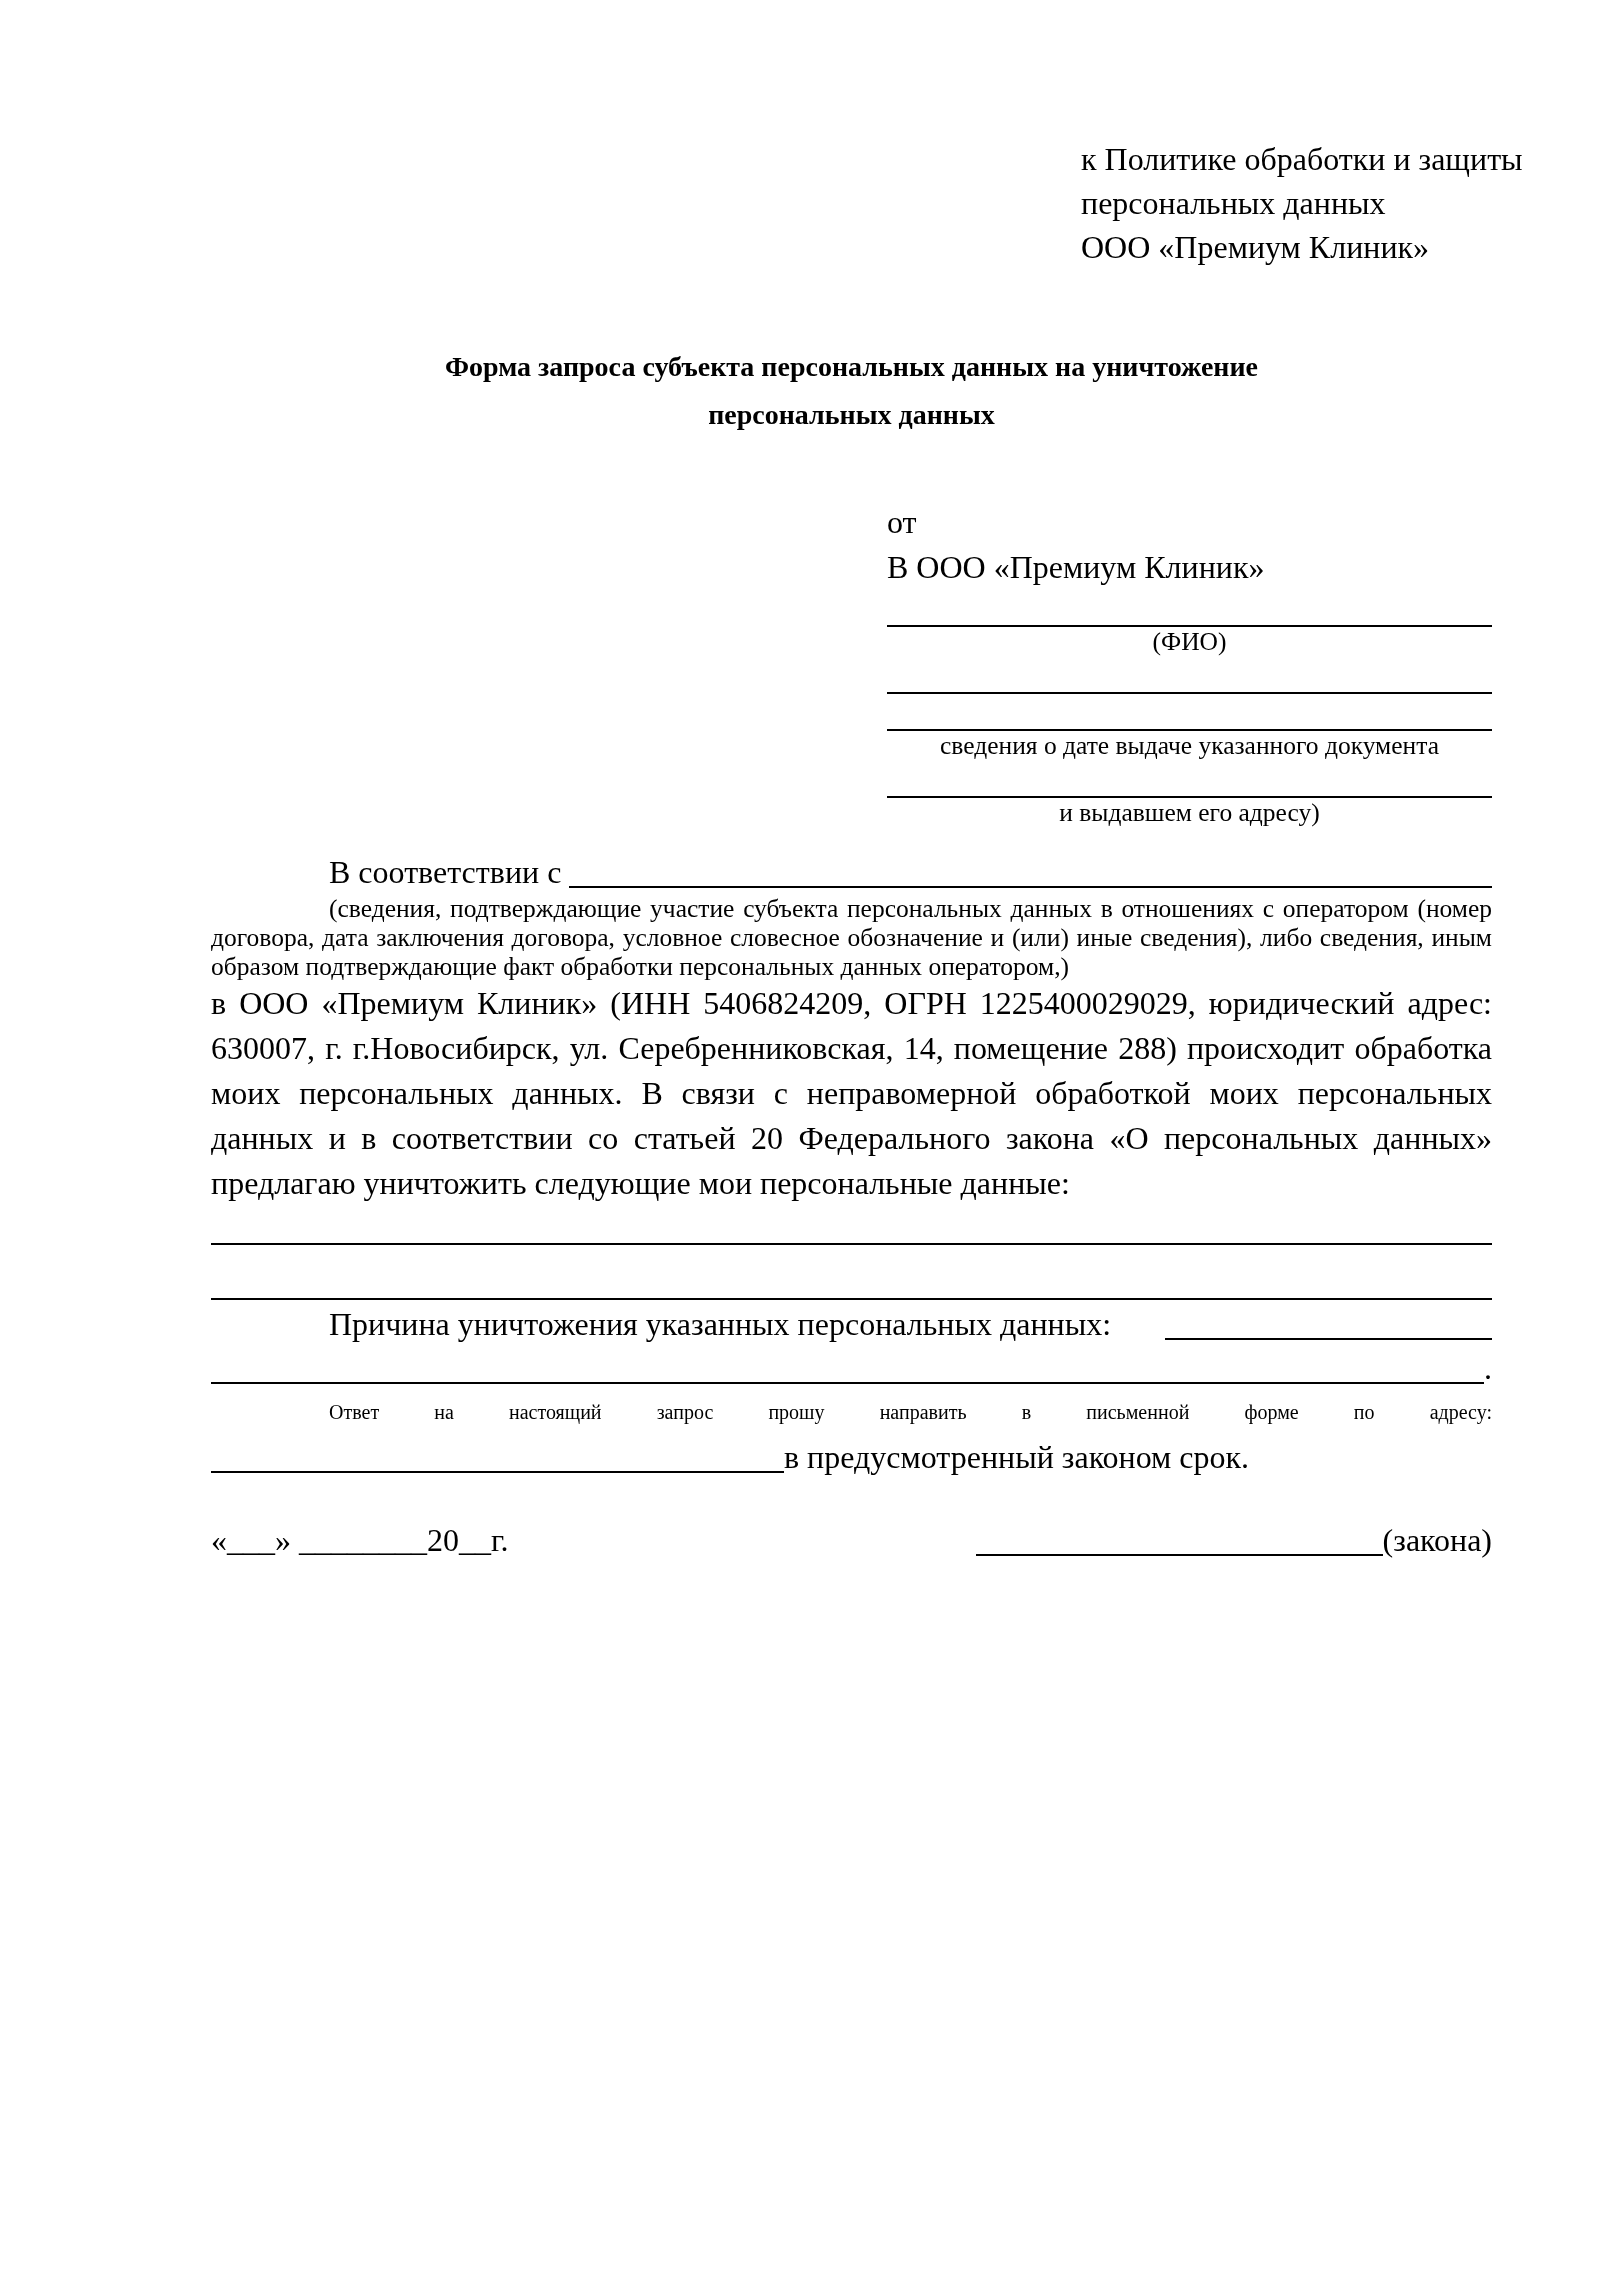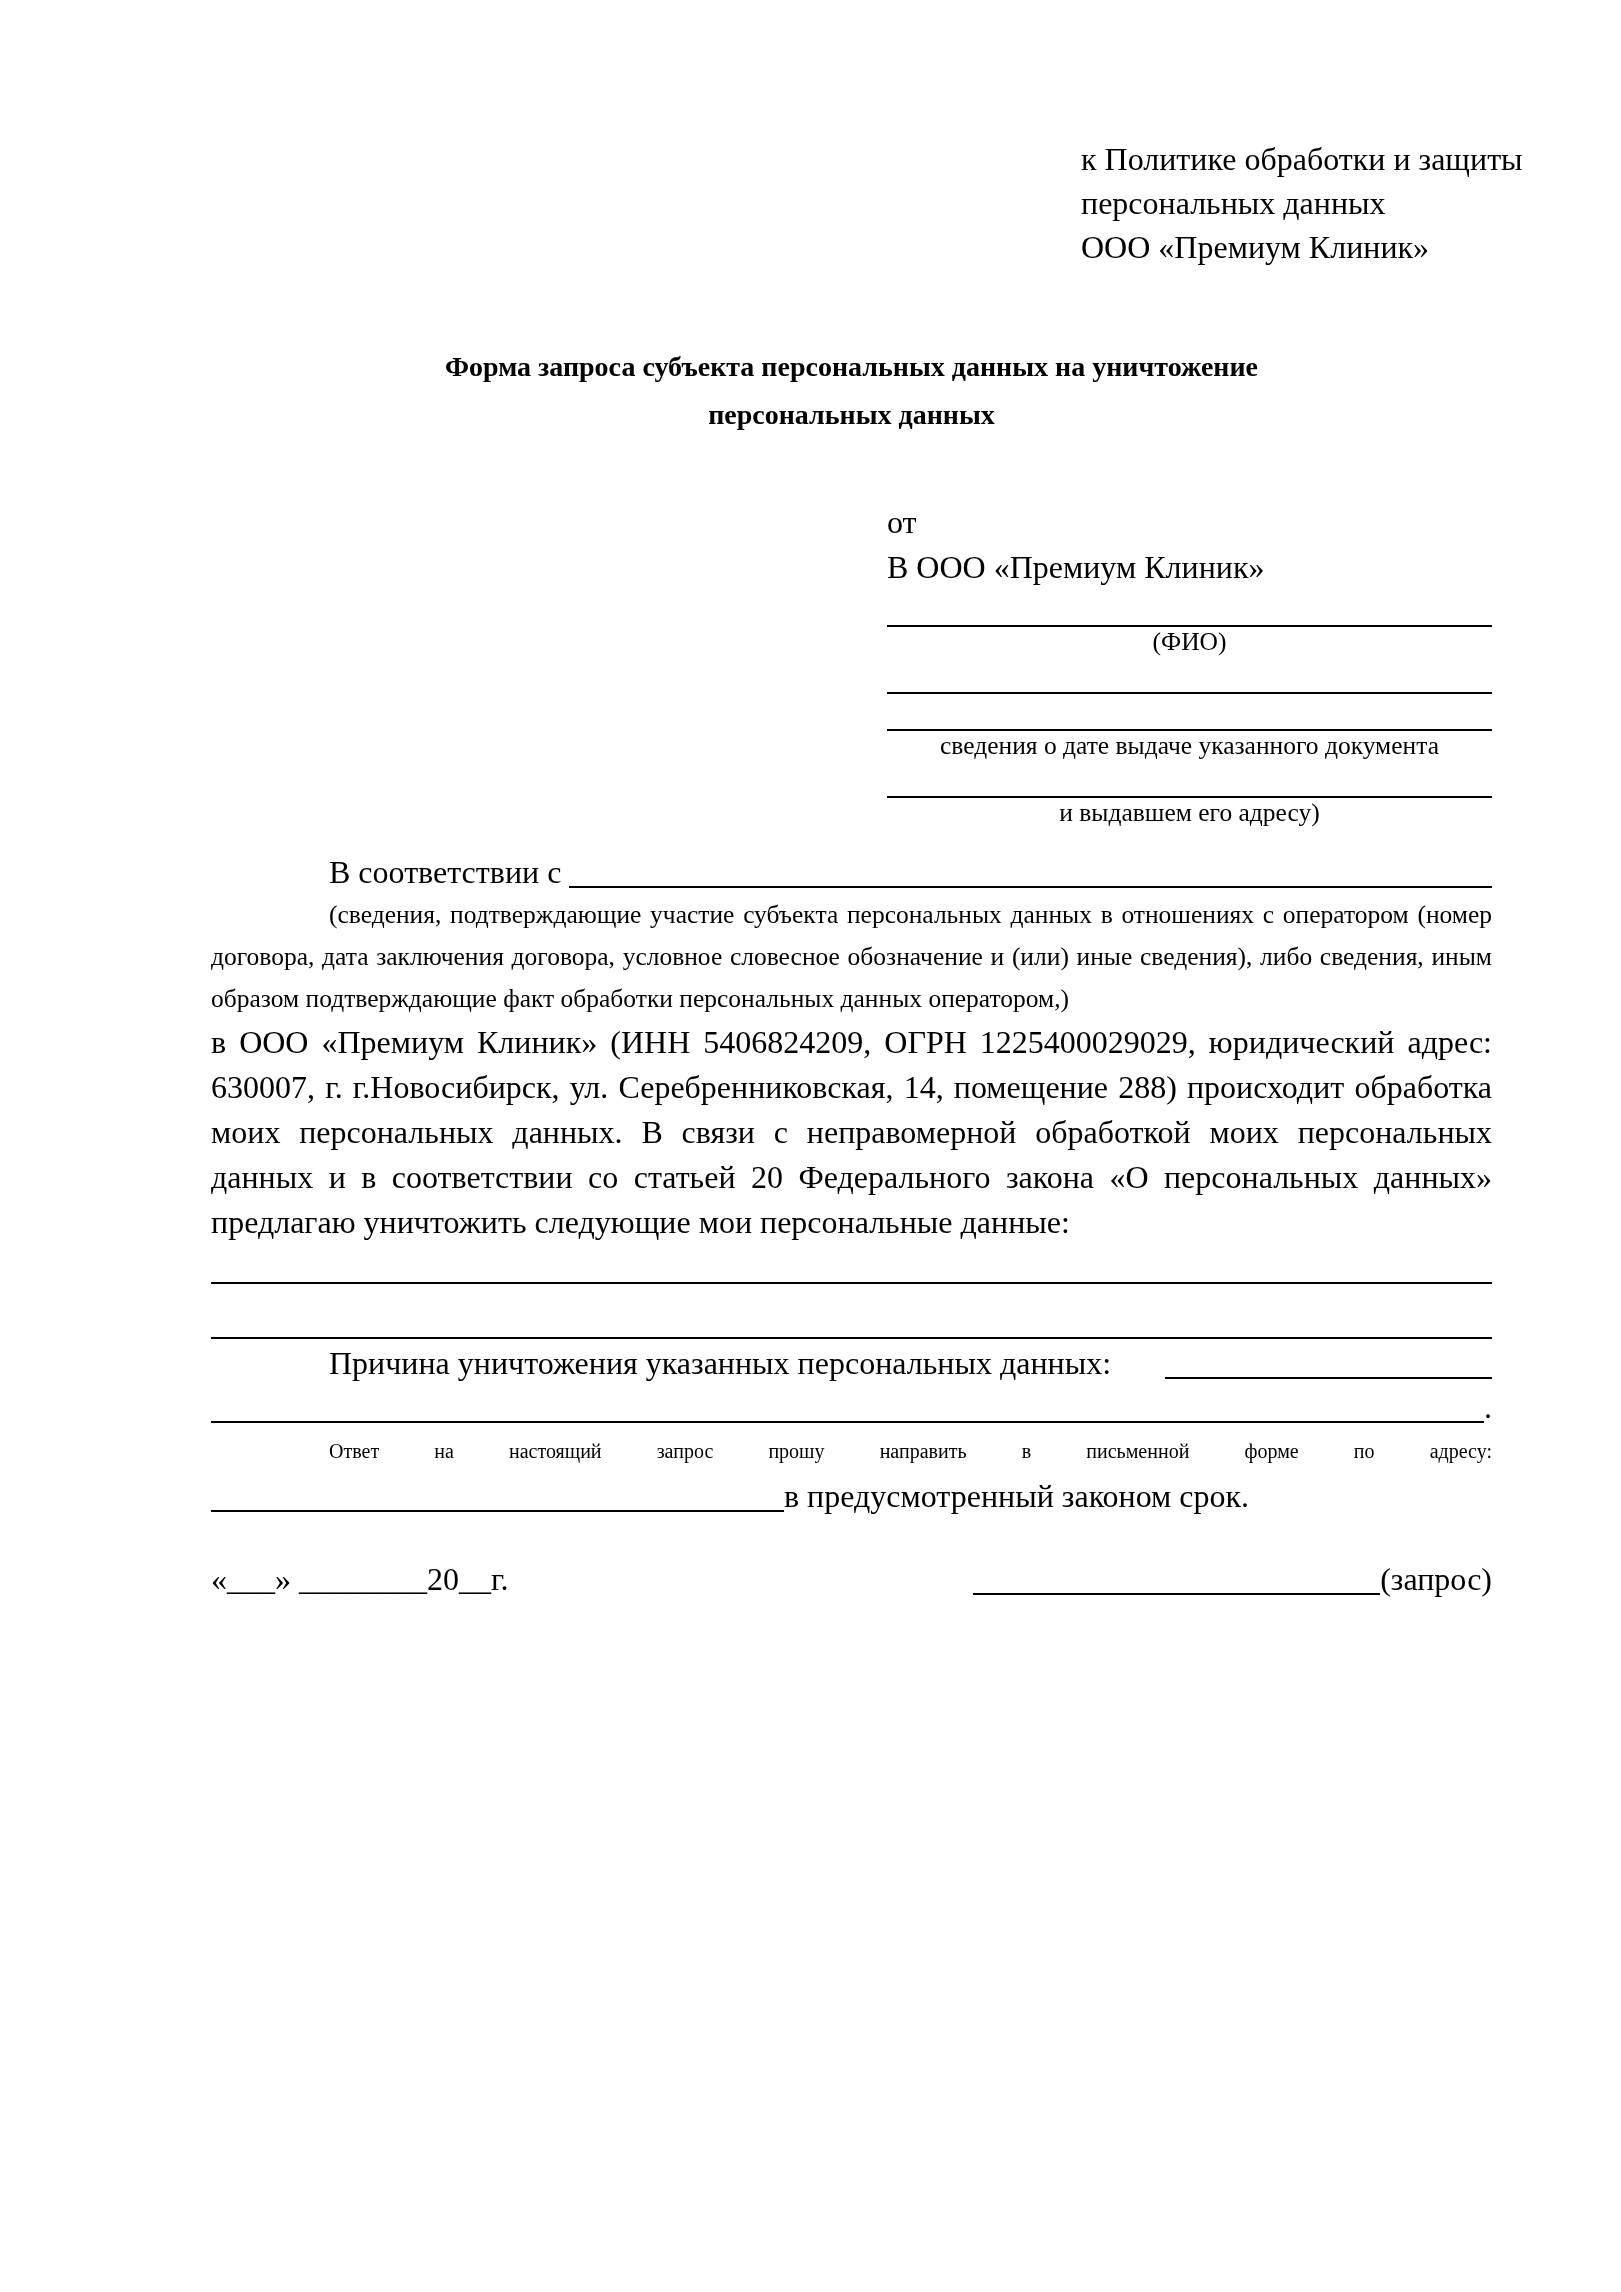--- a/index.html
+++ b/index.html
@@ -72,21 +72,21 @@
     flex: 0 0 auto;
     border-bottom: 2px solid #000;
     margin-bottom: 5.9px;
   }
   .indent { padding-left: 118px; }
 
   .accordance { margin-top: 21.6px; }
 
   .fineprint {
     font-size: 25.5px;
-    line-height: 42px;
+    line-height: 29px;
     text-align: justify;
     text-indent: 118px;
   }
 
   .bodypara {
     font-size: 32px;
     line-height: 45px;
     text-align: justify;
   }
 
@@ -175,19 +175,19 @@
 
     <div class="flexline">
       <span class="fill-fixed addr-fill"></span>
       <span class="lead">в предусмотренный законом срок.</span>
     </div>
 
     <div class="signrow">
       <span>«___» ________20__г.</span>
       <span class="sign-right">
         <span class="sig-fill"></span>
-        <span>(запрос)</span>
+        <span>(закона)</span>
       </span>
     </div>
 
   </div>
 </div>
 
 
 </body></html>

